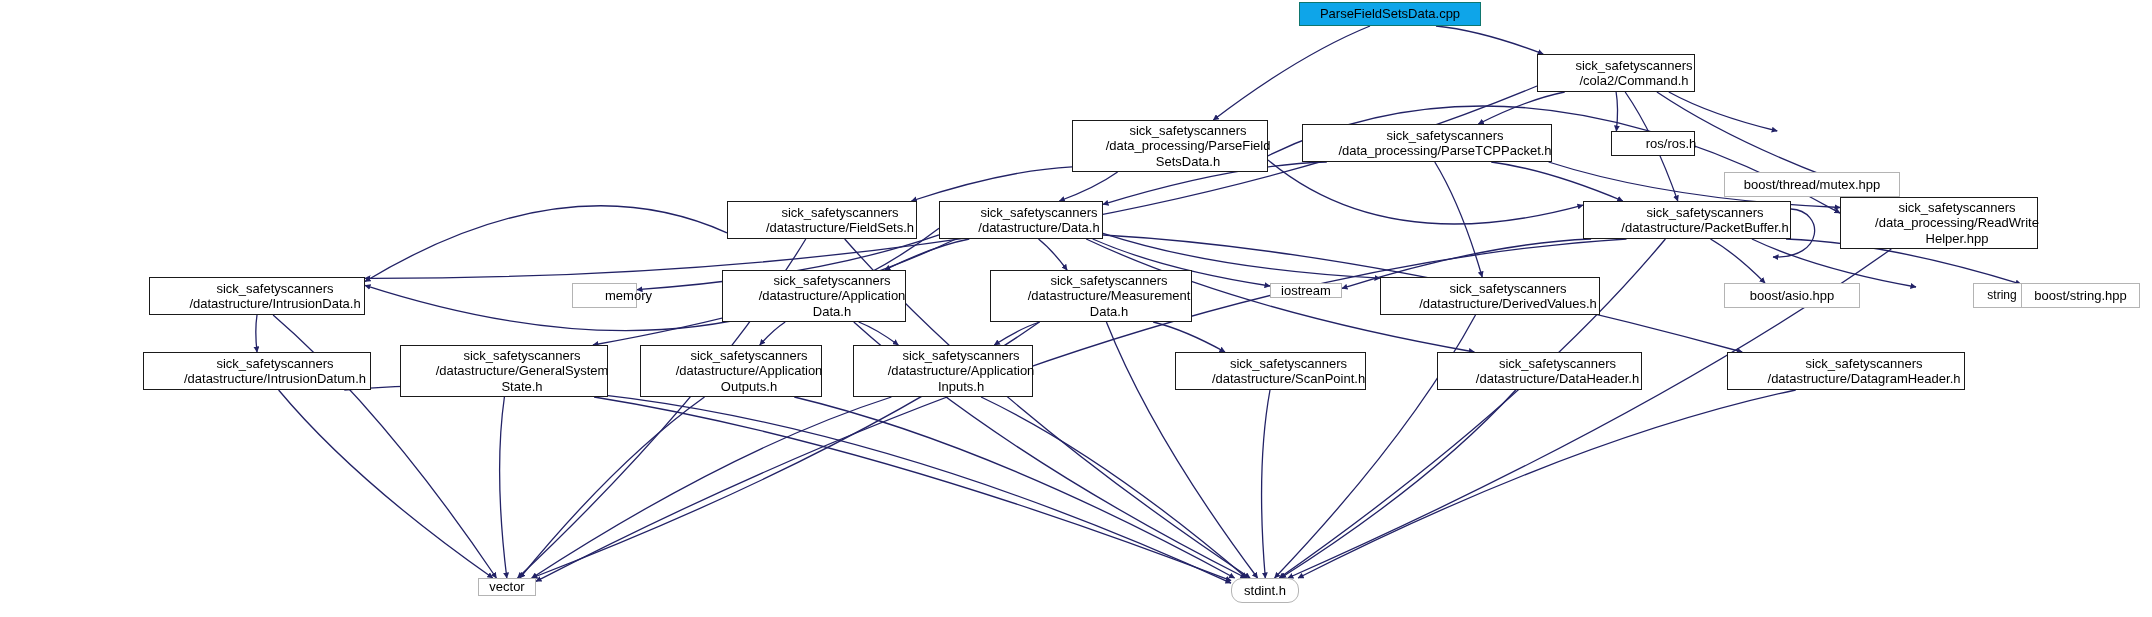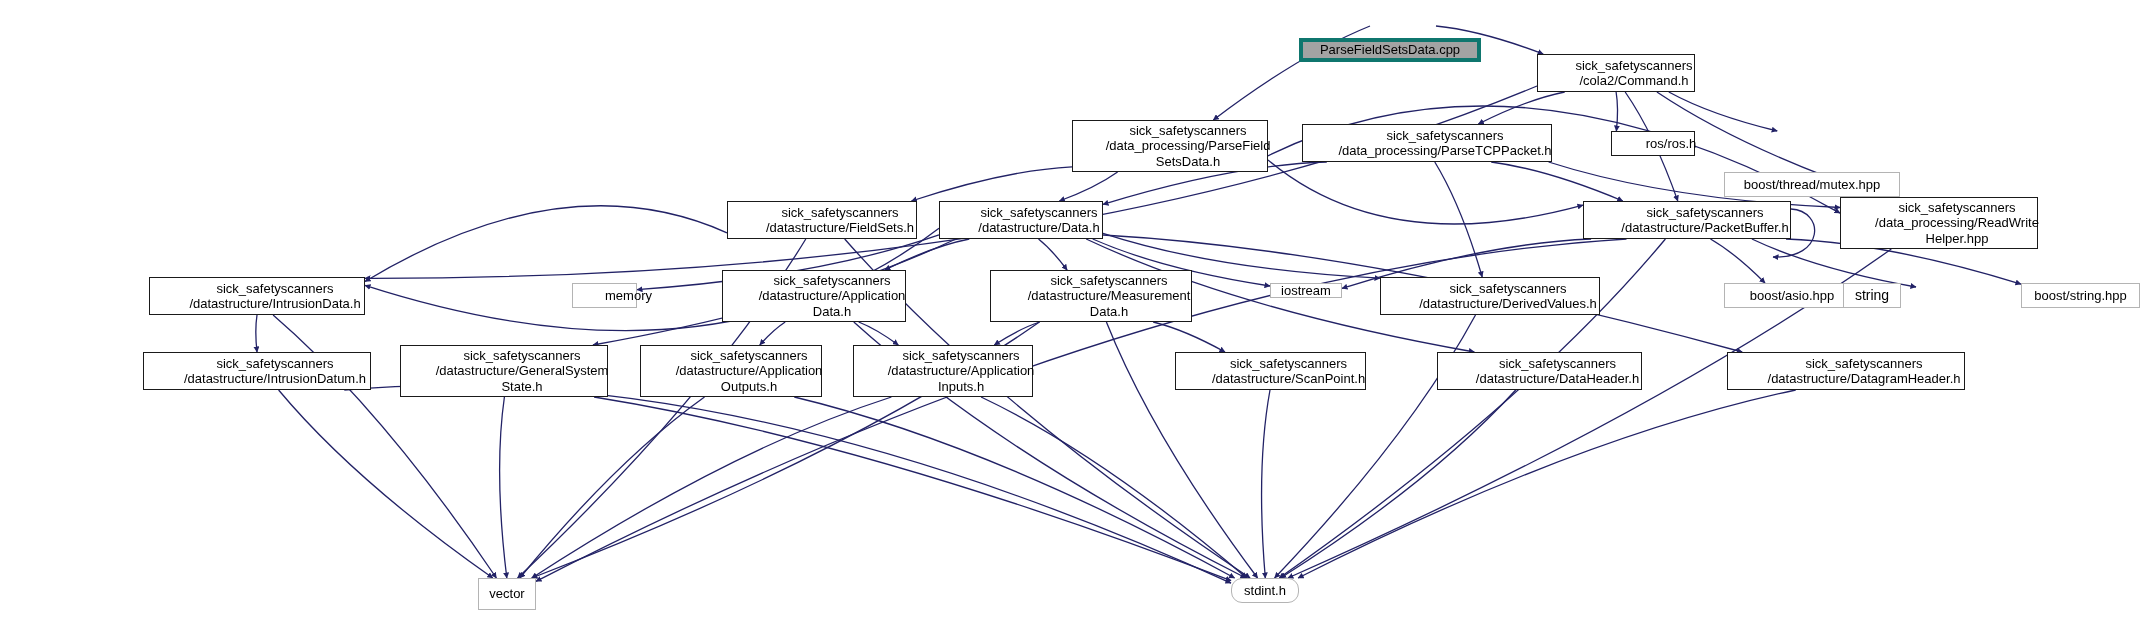--- a/index.html
+++ b/index.html
@@ -31,23 +31,22 @@
     justify-content: center;
     text-align: center;
     line-height: 1.18;
     color: #000000;
     background: #ffffff;
     white-space: pre-line;
     z-index: 3;
   }
   
   .node.root {
-    background: #a3a3a3;
-    border: 4px solid #0f766e;
-    margin-top: 36px;
+    background: #0ea5e9;
+    border: 1px solid #0f766e;
   }
   
   .node.internal {
     background: #ffffff;
     border: 1px solid #1a1a1a;
     padding-left: 36px;
   }
   
   .node.external {
     background: #ffffff;
@@ -151,34 +150,34 @@
     <div class="node internal" style="left: 722px; top: 270px; width: 184px; height: 52px; font-size: 13px;"><span class="node-label">sick_safetyscanners
 /datastructure/Application
 Data.h</span></div>
     <div class="node internal" style="left: 990px; top: 270px; width: 202px; height: 52px; font-size: 13px;"><span class="node-label">sick_safetyscanners
 /datastructure/Measurement
 Data.h</span></div>
     <div class="node external" style="left: 1270px; top: 283px; width: 72px; height: 15px; font-size: 13px;"><span class="node-label">iostream</span></div>
     <div class="node internal" style="left: 1380px; top: 277px; width: 220px; height: 38px; font-size: 13px;"><span class="node-label">sick_safetyscanners
 /datastructure/DerivedValues.h</span></div>
     <div class="node external" style="left: 1724px; top: 283px; width: 136px; height: 25px; font-size: 13px;"><span class="node-label">boost/asio.hpp</span></div>
-    <div class="node external" style="left: 1843px; top: 283px; width: 58px; height: 25px; font-size: 14px;"><span class="node-label">string</span></div>
+    <div class="node external" style="left: 1973px; top: 283px; width: 58px; height: 25px; font-size: 12px;"><span class="node-label">string</span></div>
     <div class="node external" style="left: 2021px; top: 283px; width: 119px; height: 25px; font-size: 13px;"><span class="node-label">boost/string.hpp</span></div>
     <div class="node internal" style="left: 143px; top: 352px; width: 228px; height: 38px; font-size: 13px;"><span class="node-label">sick_safetyscanners
 /datastructure/IntrusionDatum.h</span></div>
     <div class="node internal" style="left: 400px; top: 345px; width: 208px; height: 52px; font-size: 13px;"><span class="node-label">sick_safetyscanners
 /datastructure/GeneralSystem
 State.h</span></div>
     <div class="node internal" style="left: 640px; top: 345px; width: 182px; height: 52px; font-size: 13px;"><span class="node-label">sick_safetyscanners
 /datastructure/Application
 Outputs.h</span></div>
     <div class="node internal" style="left: 853px; top: 345px; width: 180px; height: 52px; font-size: 13px;"><span class="node-label">sick_safetyscanners
 /datastructure/Application
 Inputs.h</span></div>
     <div class="node internal" style="left: 1175px; top: 352px; width: 191px; height: 38px; font-size: 13px;"><span class="node-label">sick_safetyscanners
 /datastructure/ScanPoint.h</span></div>
     <div class="node internal" style="left: 1437px; top: 352px; width: 205px; height: 38px; font-size: 13px;"><span class="node-label">sick_safetyscanners
 /datastructure/DataHeader.h</span></div>
     <div class="node internal" style="left: 1727px; top: 352px; width: 238px; height: 38px; font-size: 13px;"><span class="node-label">sick_safetyscanners
 /datastructure/DatagramHeader.h</span></div>
-    <div class="node external" style="left: 478px; top: 578px; width: 58px; height: 32px; font-size: 13px;"><span class="node-label">vector</span></div>
+    <div class="node external" style="left: 478px; top: 578px; width: 58px; height: 18px; font-size: 13px;"><span class="node-label">vector</span></div>
     <div class="node external" style="left: 1231px; top: 578px; width: 68px; height: 25px; font-size: 13px; border-radius: 11px;"><span class="node-label">stdint.h</span></div>
   </div>
 
 </body></html>

